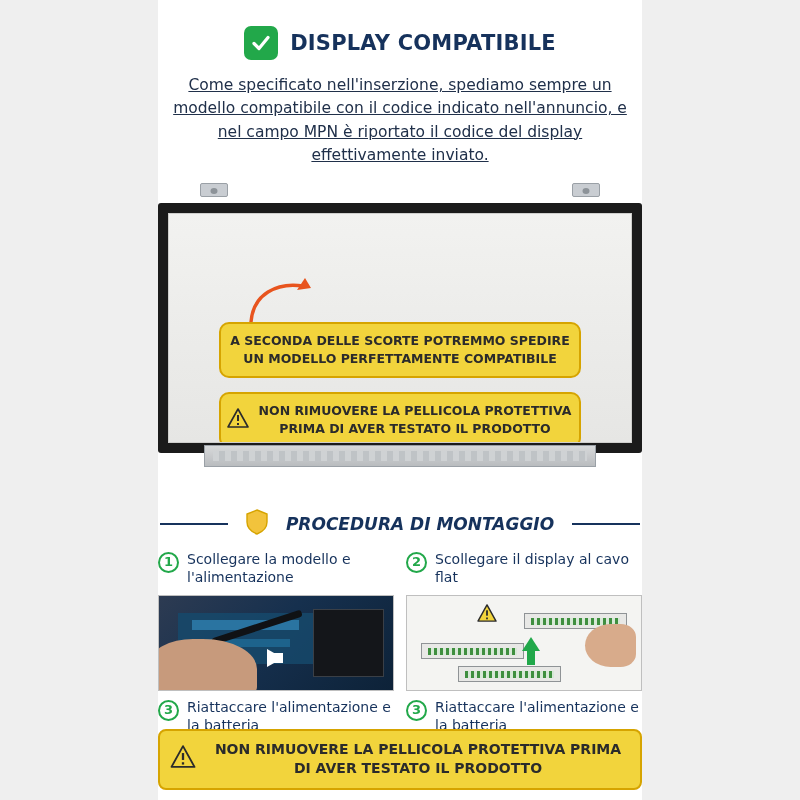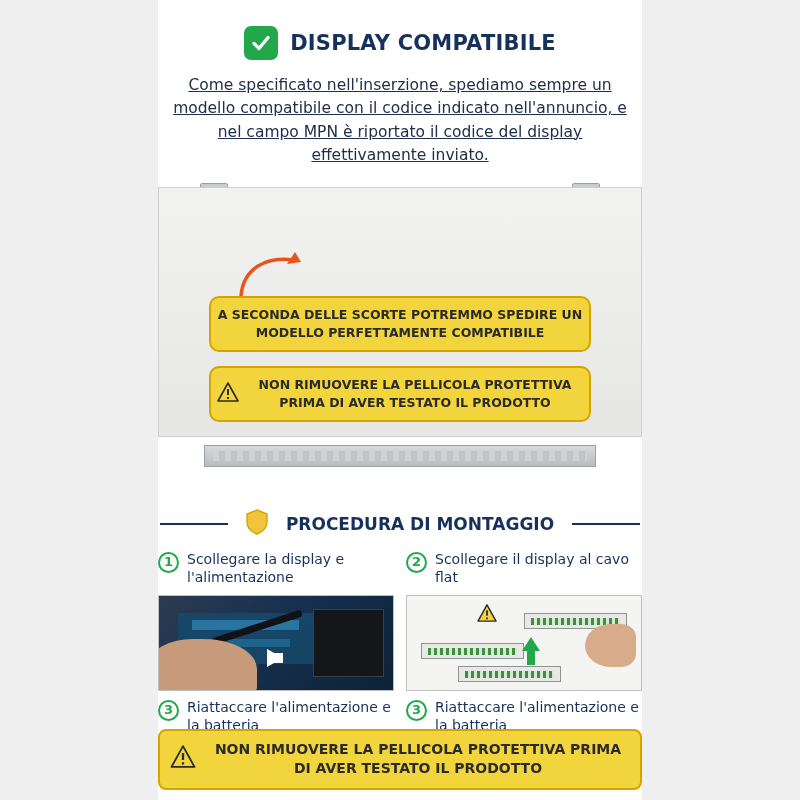--- a/index.html
+++ b/index.html
@@ -70,24 +70,25 @@
   }
   .tab.l { left: 42px; }
   .tab.r { right: 42px; }
   .tab:after {
     content: ""; position: absolute; left: 50%; top: 4px;
     transform: translateX(-50%);
     width: 7px; height: 6px; border-radius: 50%;
     background: #8d9399;
   }
   .screen-outer {
-    position: absolute; left: 0; right: 0; top: 4px;
+    position: absolute; left: 0; right: 0; top: 20px;
     height: 250px;
     background: #1b1b1b;
     border-radius: 3px;
+    padding: 10px;
   }
   .screen-inner {
     width: 100%; height: 100%;
     background: linear-gradient(180deg,#f2f2f0 0%,#e6e6e4 100%);
     border: 1px solid #cfcfcd;
     position: relative;
     overflow: hidden;
   }
   .arrow-curve {
     position: absolute; left: 78px; top: 62px;
@@ -118,20 +119,21 @@
   .bottom-strip:before {
     content:""; position:absolute; left:8px; right:8px; top:5px; height:10px;
     background: repeating-linear-gradient(90deg,#cfd2d4 0 6px,#bfc3c6 6px 12px);
   }
 
   
   .proc-head {
     display: flex; align-items: center; gap: 18px;
     margin-top: 16px;
     padding: 0 2px;
+    font-style: italic;
   }
   .proc-head .rule { flex: 1; height: 2px; background: #16325c; }
   .proc-head .shield { flex: none; }
   .proc-head .t {
     font-size: 17px; font-weight: bold; color: #16325c; white-space: nowrap;
   }
 
   .steps {
     display: grid;
     grid-template-columns: 1fr 1fr;
@@ -262,21 +264,21 @@
       </span>
       <div class="t">PROCEDURA DI MONTAGGIO</div>
       <div class="rule"></div>
     </div>
 
     <div class="steps">
 
       <div>
         <div class="step-label">
           <span class="num">1</span>
-          <span>Scollegare la display e l'alimentazione</span>
+          <span>Scollegare la modello e l'alimentazione</span>
         </div>
         <div class="photo one">
           <div class="pcb-a"></div>
           <div class="pcb-b"></div>
           <div class="pcb-c"></div>
           <div class="batt"></div>
           <div class="tool"></div>
           <div class="hand"></div>
           <div class="white-arrow"></div>
         </div>

